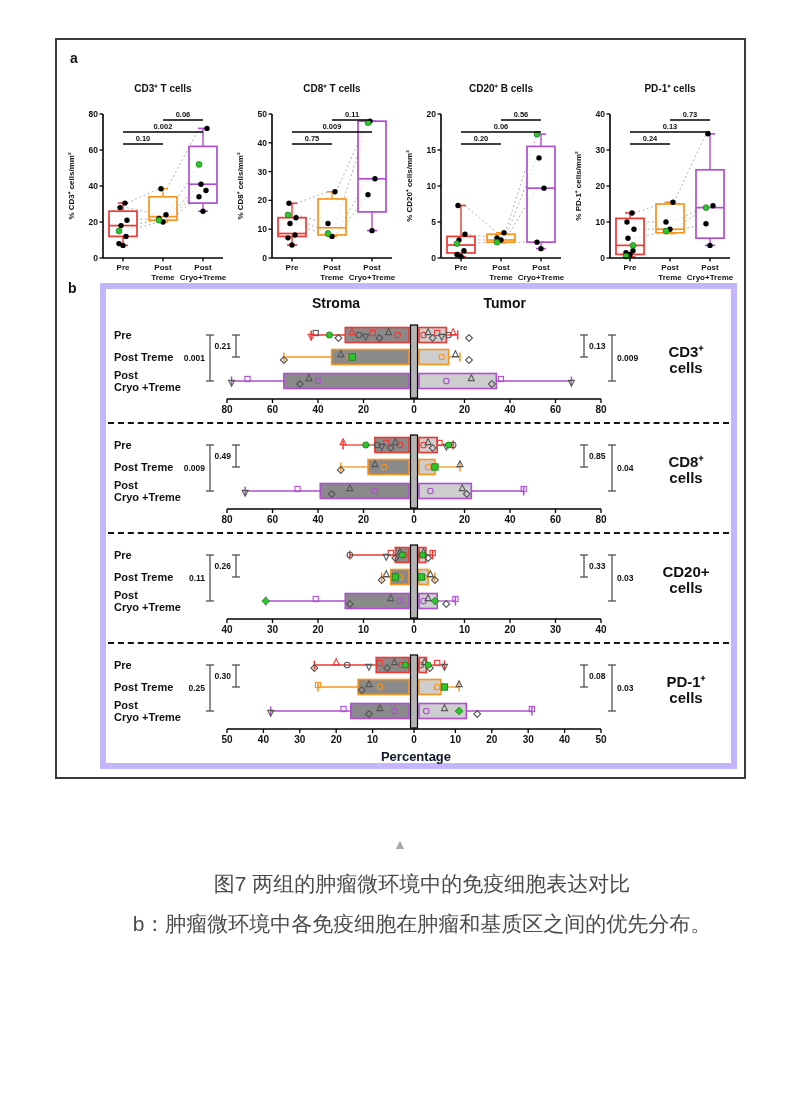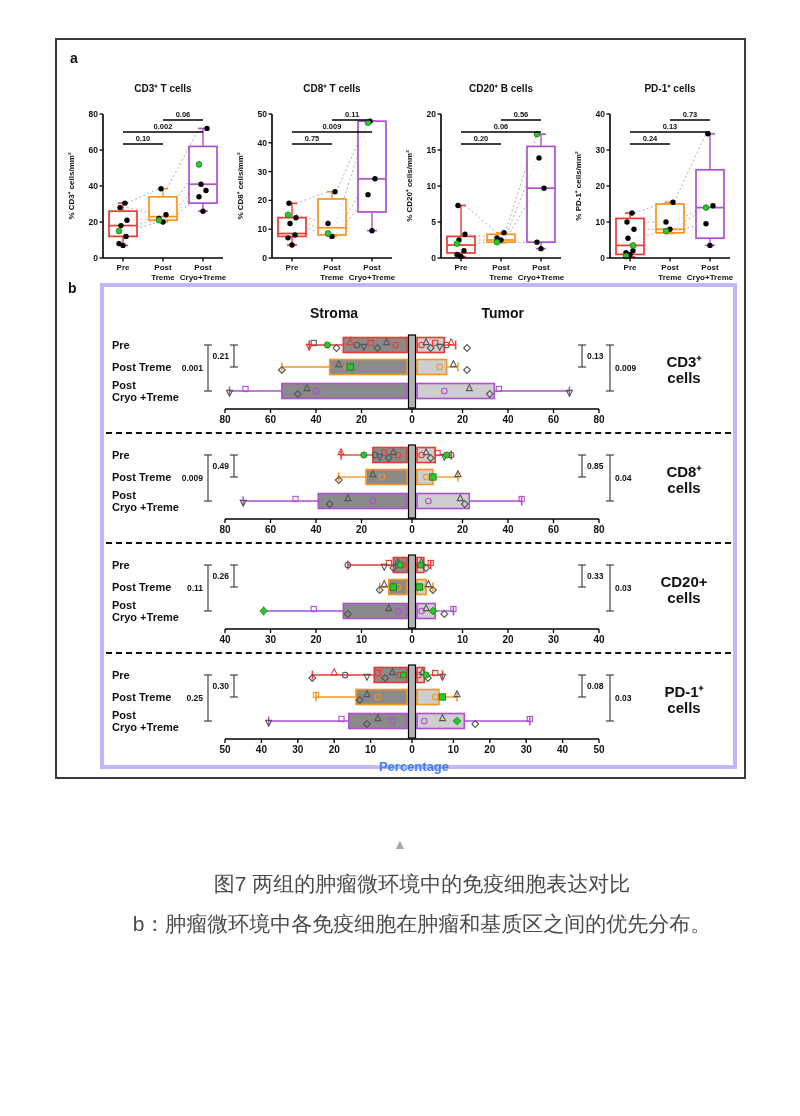--- a/index.html
+++ b/index.html
@@ -4,28 +4,28 @@
 <style>
   html,body{margin:0;padding:0;background:#fff;}
   body{width:800px;height:1116px;font-family:"Liberation Sans",sans-serif;position:relative;}
   .page{position:absolute;left:0;top:0;width:800px;height:1116px;background:#ffffff;overflow:hidden;}
   .frame{position:absolute;left:55px;top:38px;width:687px;height:737px;border:2px solid #3a3a3a;background:#fff;}
   .plabel{position:absolute;font-weight:bold;font-size:14px;color:#111;}
   .plabel.a{left:13px;top:10px;}
   .plabel.b{left:11px;top:240px;}
   .boxrow{position:absolute;left:6px;top:4px;display:flex;margin-top:34px;}
   .bp{width:169px;height:234px;}
-  .bbox{position:absolute;left:43px;top:243px;width:637px;height:486px;border:4px solid #c4b5fd;box-sizing:border-box;padding-top:16px;}
+  .bbox{position:absolute;left:43px;top:243px;width:637px;height:486px;border:6px solid #c4b5fd;box-sizing:border-box;padding-top:4px;}
   .bheaders{position:relative;height:22px;}
   .bheaders span{position:absolute;top:2px;font-weight:bold;font-size:14px;color:#111;}
   .bheaders .sh{left:165px;width:130px;text-align:center;}
   .bheaders .th{left:290px;width:130px;text-align:right;}
   .bsection{width:633px;height:100px;margin:2px 0 0 0;}
   .bdivider{border-top:2px dashed #111;height:0;margin:5px 2px 3px 2px;}
-  .pct{width:620px;text-align:center;font-weight:bold;font-size:13px;color:#3b82f6;margin-top:2px;}
+  .pct{width:620px;text-align:center;font-weight:bold;font-size:13px;color:#0f172a;margin-top:2px;}
   .caption{position:absolute;left:0;top:836px;width:800px;text-align:center;color:#4a4a4a;}
   .tri{font-size:14px;color:#a9a9a9;line-height:16px;margin-bottom:12px;cursor:pointer;}
   .cline{font-size:21px;line-height:40px;white-space:nowrap;margin-left:44px;}
   svg text{font-family:"Liberation Sans",sans-serif;}
 </style>
 </head>
 <body>
 
 <div class="page">
   <div class="frame">

